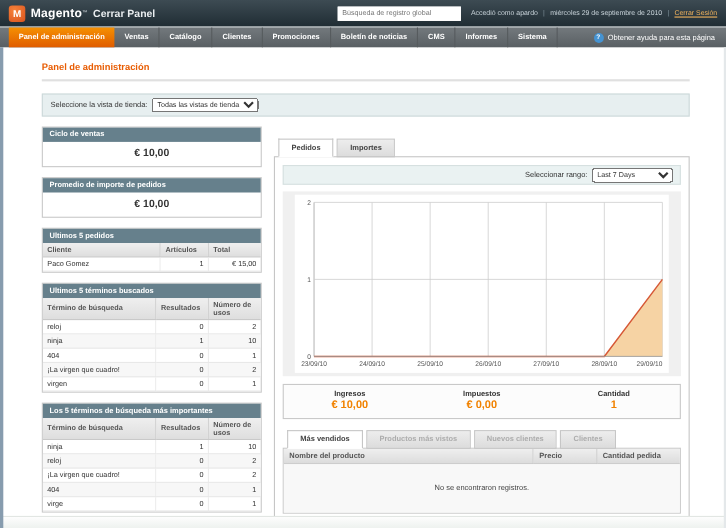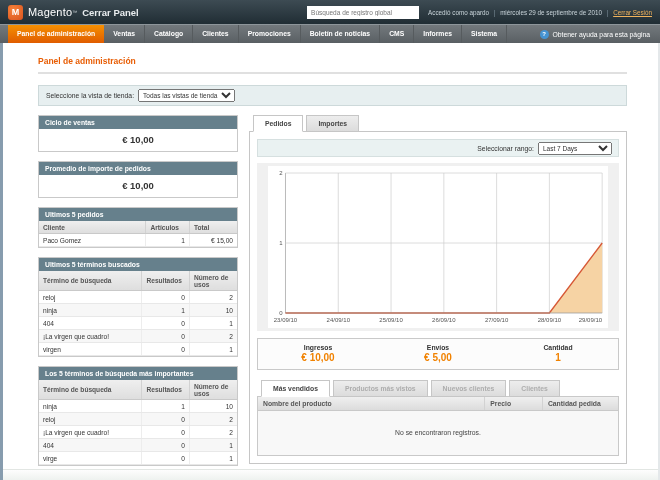--- a/index.html
+++ b/index.html
@@ -5,21 +5,21 @@
   * { margin:0; padding:0; box-sizing:border-box; }
   html,body { width:660px; height:480px; font-family:"Liberation Sans", sans-serif; background:#fff; }
   .page { position:relative; width:660px; height:480px; background:#fff; overflow:hidden; }
   .left-edge { position:absolute; left:0; top:43px; bottom:0; width:3px; background:#879cae; }
   .right-edge { position:absolute; right:0; top:43px; bottom:0; width:2px; background:#e4e8ea; }
 
   
   .header { height:24px; background:linear-gradient(#3d4b53,#202d34); display:flex; align-items:center; padding:0 8px; }
   .logo-badge { width:15px; height:15px; border-radius:3px; background:radial-gradient(circle at 35% 30%, #f6823a, #d9531e);
     color:#fff; font-size:9px; font-weight:bold; text-align:center; line-height:15px; margin-right:5px; }
-  .logo-title { color:#fff; font-size:11px; font-weight:normal; letter-spacing:.2px; }
+  .logo-title { color:#fff; font-size:11px; font-weight:bold; letter-spacing:.2px; }
   .logo-tm { color:#cfd6da; font-size:5px; vertical-align:top; }
   .logo-sub { color:#e9edef; font-size:9.5px; font-weight:bold; margin-left:5px; }
   .global-search { margin-left:auto; width:112px; height:13px; font-size:6.5px; color:#555; border:1px solid #fff; padding:0 3px; font-family:"Liberation Sans",sans-serif; }
   .header-meta { margin-left:9px; font-size:6.3px; color:#c9d4da; white-space:nowrap; }
   .header-meta .sep { color:#7f929c; margin:0 3px; }
   .logout-link { color:#f1b35c; text-decoration:underline; cursor:pointer; }
 
   
   .nav { height:19px; background:linear-gradient(#73797d,#595f63); border-top:1px solid #8d959a; display:flex; align-items:stretch; padding-left:8px; }
   .nav-item { color:#fff; font-size:6.8px; font-weight:bold; line-height:18px; padding:0 9px; border-right:1px solid #565b5e; cursor:pointer; white-space:nowrap; }
@@ -29,21 +29,21 @@
   .nav-help span.lbl { color:#fff; font-size:6.8px; }
 
   
   .content { padding:0 33px 0 38px; }
   .page-title { margin-top:13px; font-size:8.5px; font-weight:bold; color:#e85d04; }
   .title-rule { margin-top:6px; border-bottom:2px solid #e0e0e0; }
   .store-bar { margin-top:11px; height:21px; background:#e7eff0; border:1px solid #cdd9da; display:flex; align-items:center; padding:0 7px; }
   .store-bar .lbl { font-size:6.8px; color:#333; margin-right:4px; }
   select { font-size:6.5px; height:13px; font-family:"Liberation Sans",sans-serif; color:#333; }
 
-  .cols { display:flex; margin-top:9px; align-items:flex-start; }
+  .cols { display:flex; margin-top:9px; align-items:flex-end; }
   .col-left { width:200px; flex:0 0 200px; }
   .col-right { flex:1; margin-left:11px; }
 
   
   .side-box { border:1px solid #c9c9c9; margin-bottom:9px; background:#fff; }
   .side-box-head { background:#66808c; color:#fff; font-size:6.8px; font-weight:bold; padding:3px 6px; }
   .side-box-value { text-align:center; font-size:9.5px; font-weight:bold; color:#333; padding:5px 0 6px; }
   table.mini { width:100%; border-collapse:collapse; font-size:6.6px; }
   table.mini th { background:linear-gradient(#efefef,#dedede); color:#555; font-weight:bold; text-align:left; padding:2.5px 4px; border-bottom:1px solid #c9c9c9; border-right:1px solid #d2d2d2; }
   table.mini th:last-child { border-right:none; }
@@ -281,22 +281,22 @@
                 </svg>
             </div>
           </div>
 
           <div class="stats-box">
             <div class="stat">
               <div class="lbl">Ingresos</div>
               <div class="val">€ 10,00</div>
             </div>
             <div class="stat">
-              <div class="lbl">Envíos</div>
-              <div class="val">€ 5,00</div>
+              <div class="lbl">Impuestos</div>
+              <div class="val">€ 0,00</div>
             </div>
             <div class="stat">
               <div class="lbl">Cantidad</div>
               <div class="val">1</div>
             </div>
           </div>
 
           <div class="tabs-row bottom-tabs">
             <span class="tab active">Más vendidos</span>
             <span class="tab disabled">Productos más vistos</span>

